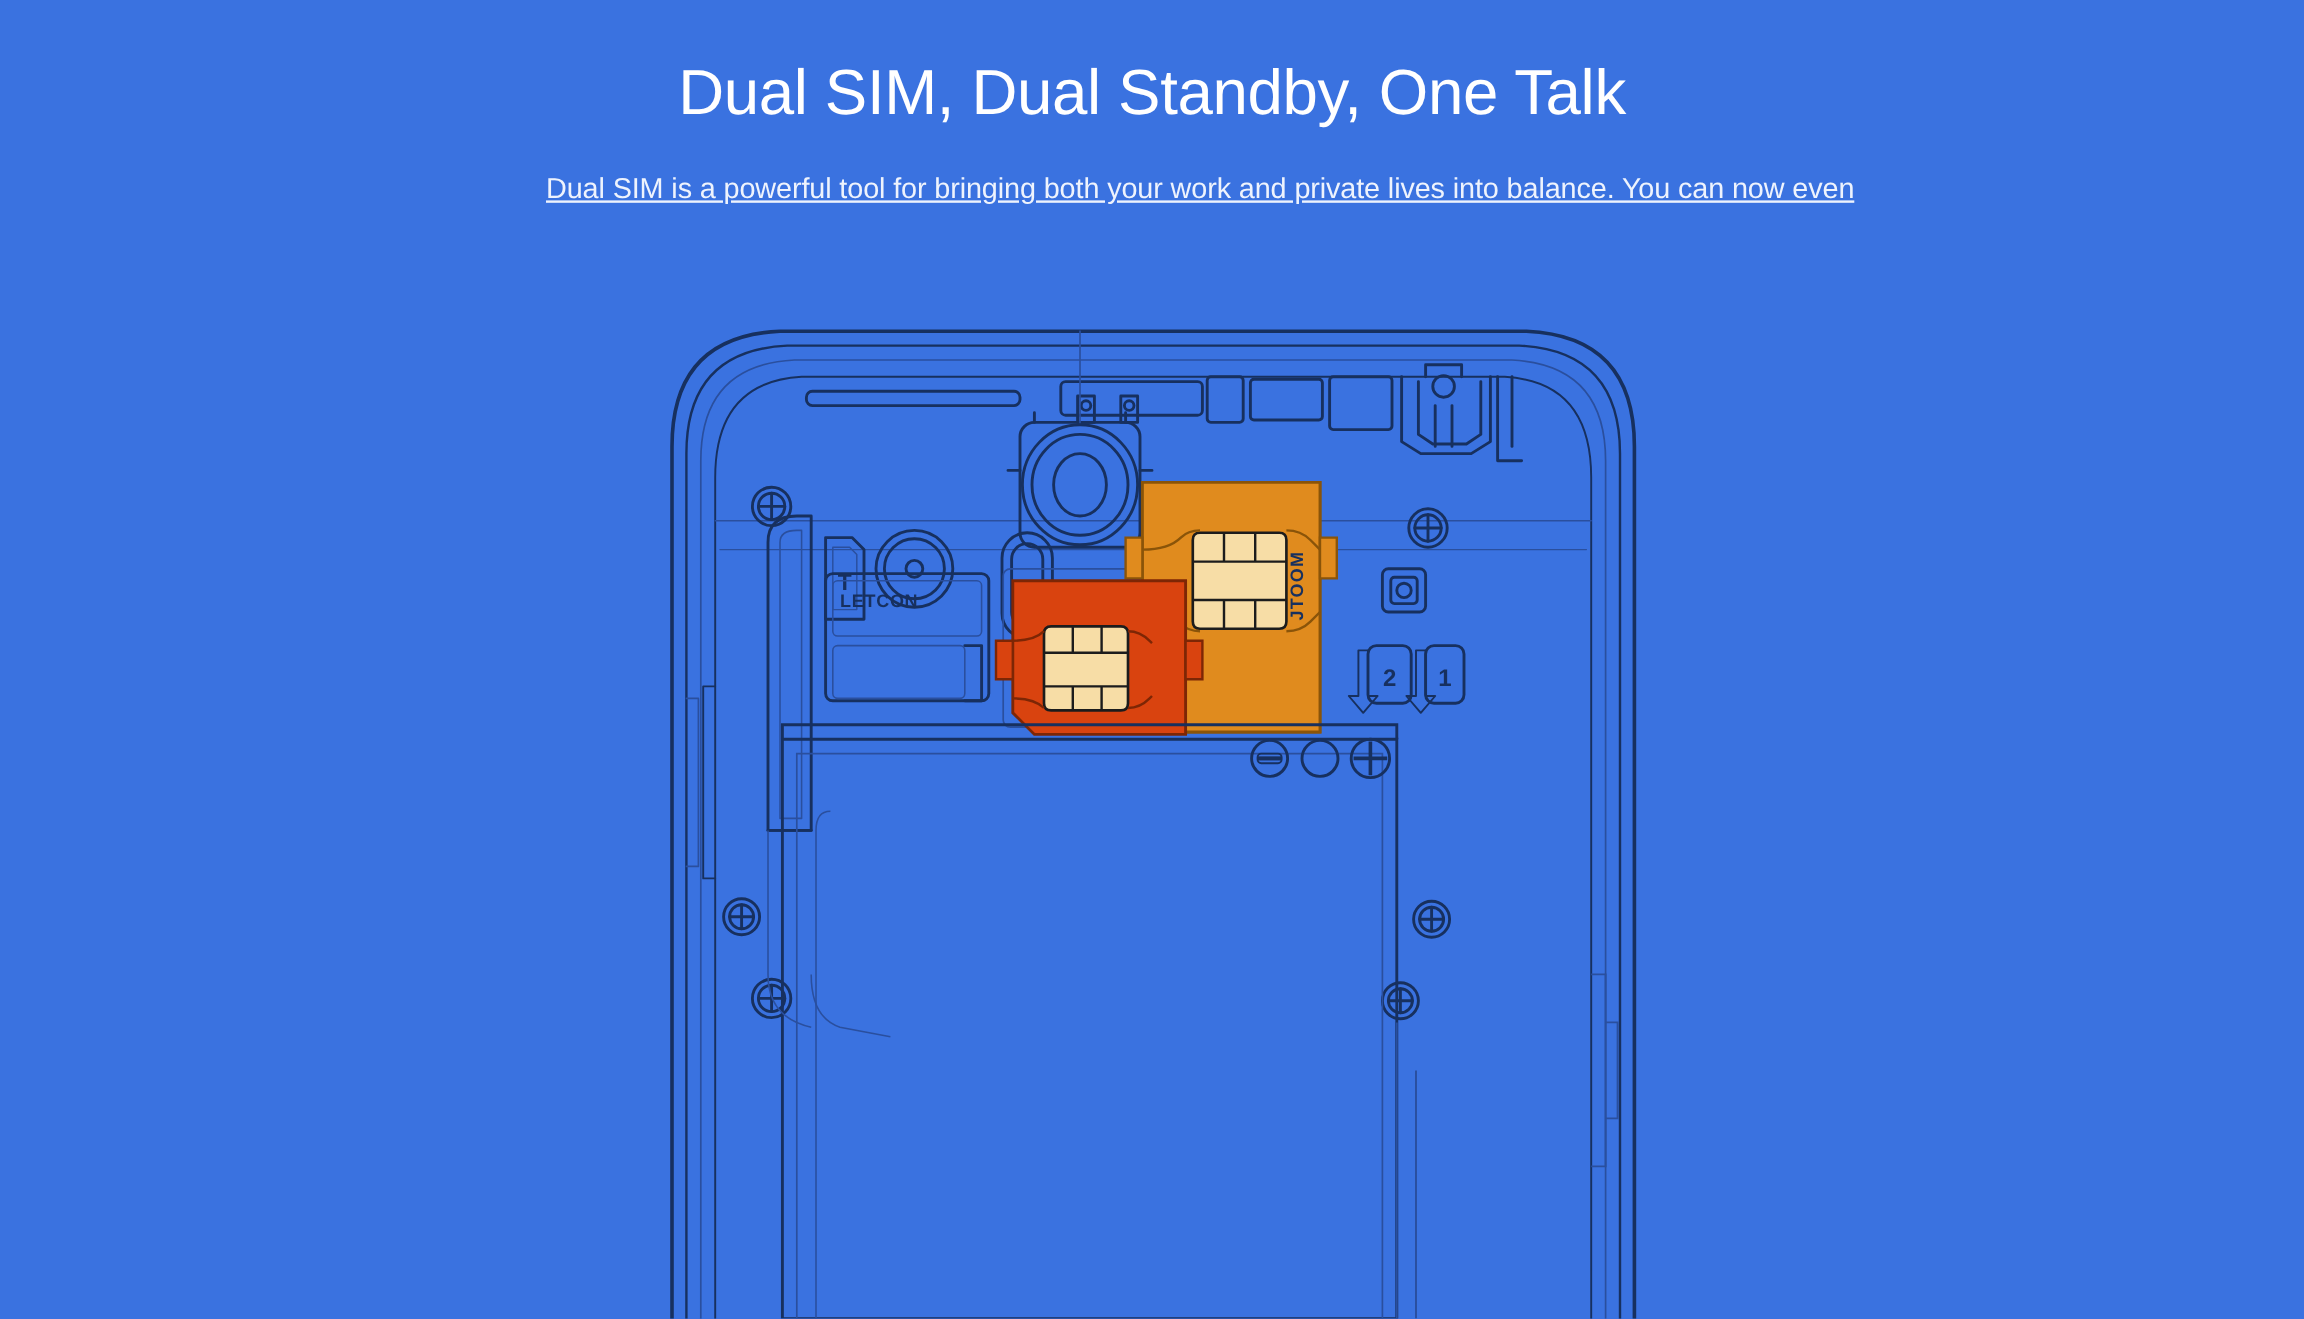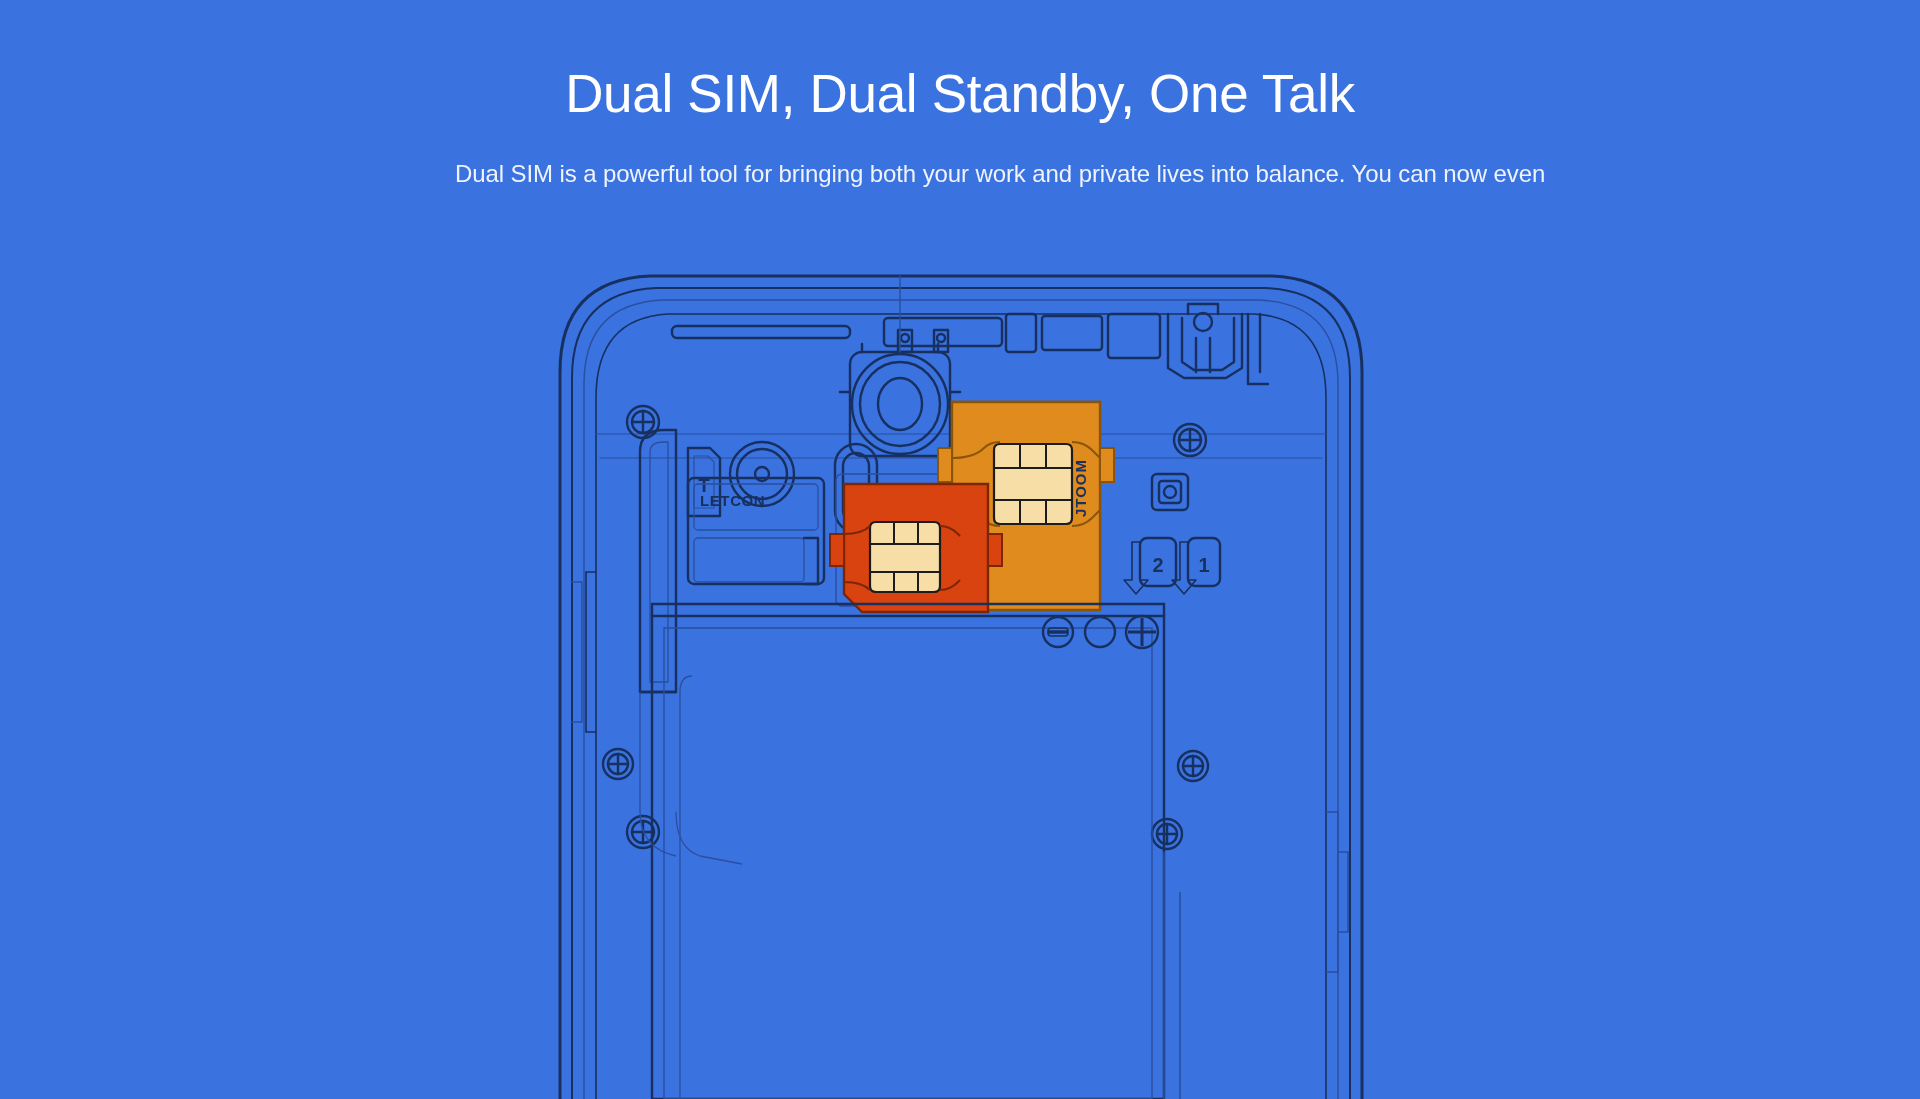--- a/index.html
+++ b/index.html
@@ -29,21 +29,21 @@
     position: absolute;
     top: 0;
     left: 0;
     width: 1920px;
     text-align: center;
     padding-top: 48px;
     box-sizing: border-box;
   }
 
   .headline {
-    margin: 16px;
+    margin: 0;
     font-size: 53px;
     line-height: 1.12;
     font-weight: 400;
     letter-spacing: -0.3px;
     color: #ffffff;
     font-family: "Liberation Sans", sans-serif;
   }
 
   .subcopy {
     margin: 36px auto 0 auto;
@@ -51,20 +51,21 @@
     font-size: 24px;
     line-height: 1.22;
     font-weight: 400;
     color: #eef3fd;
     letter-spacing: -0.1px;
     text-align: center;
   }
   .subcopy .line {
     display: block;
     white-space: nowrap;
+    text-decoration: underline;
   }
 
   
   .stage {
     position: absolute;
     left: 0;
     top: 252px;
     width: 1920px;
     height: 847px;
   }

